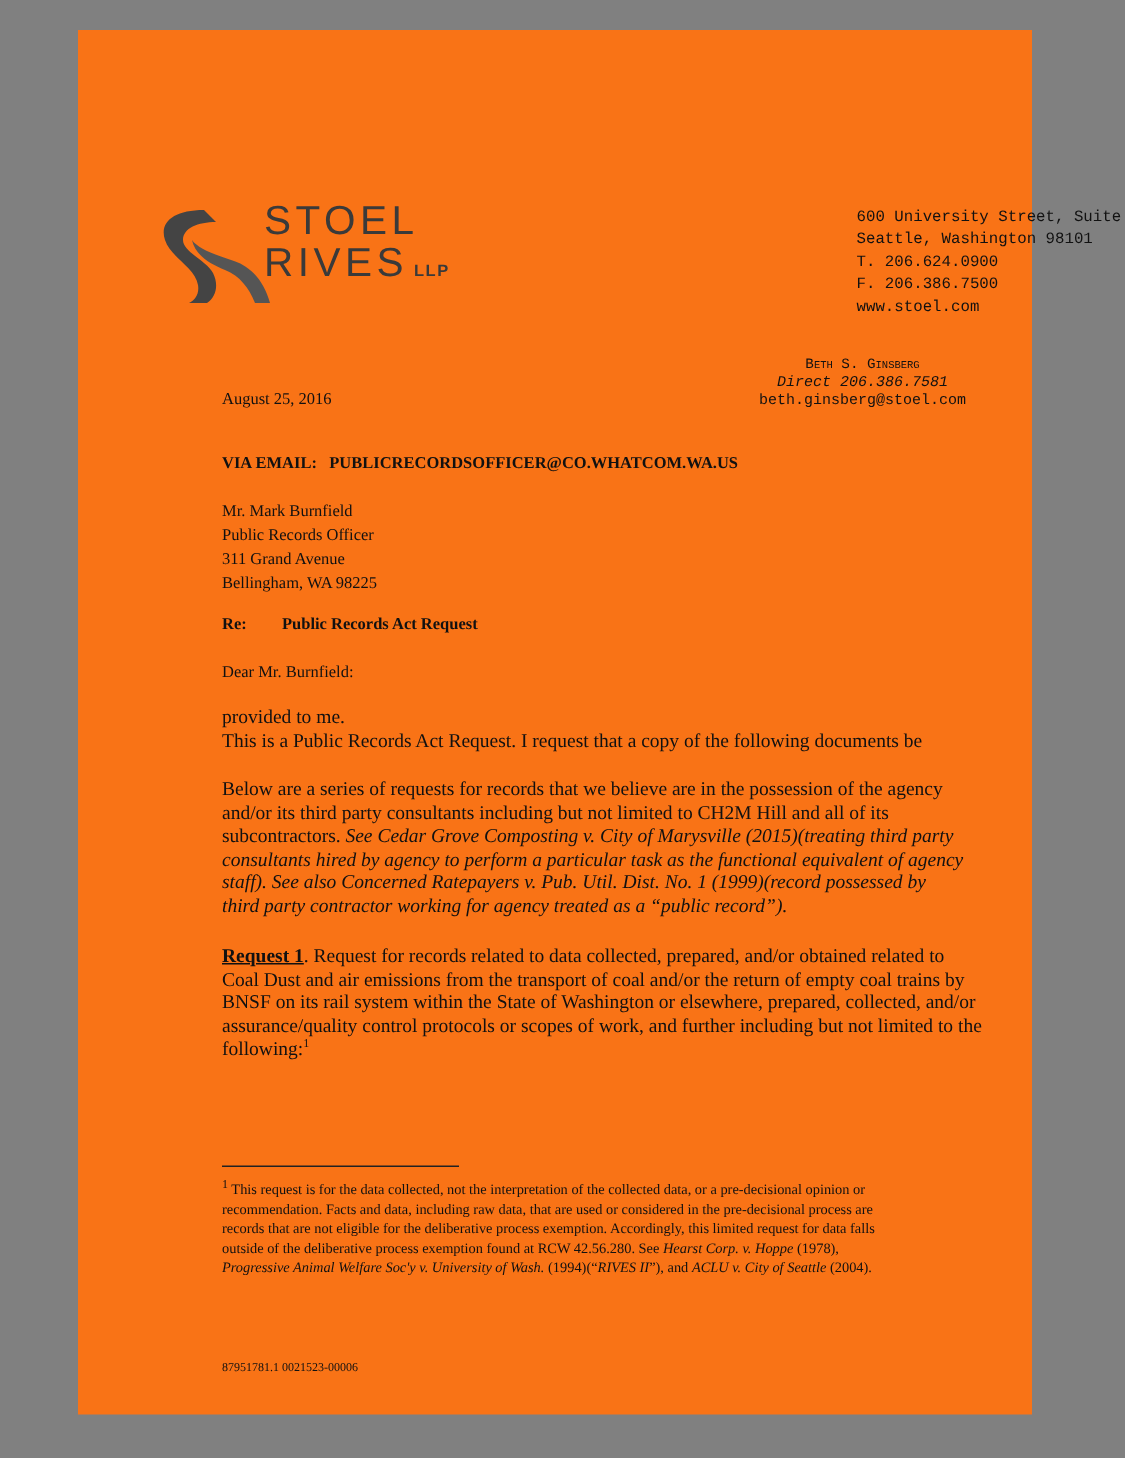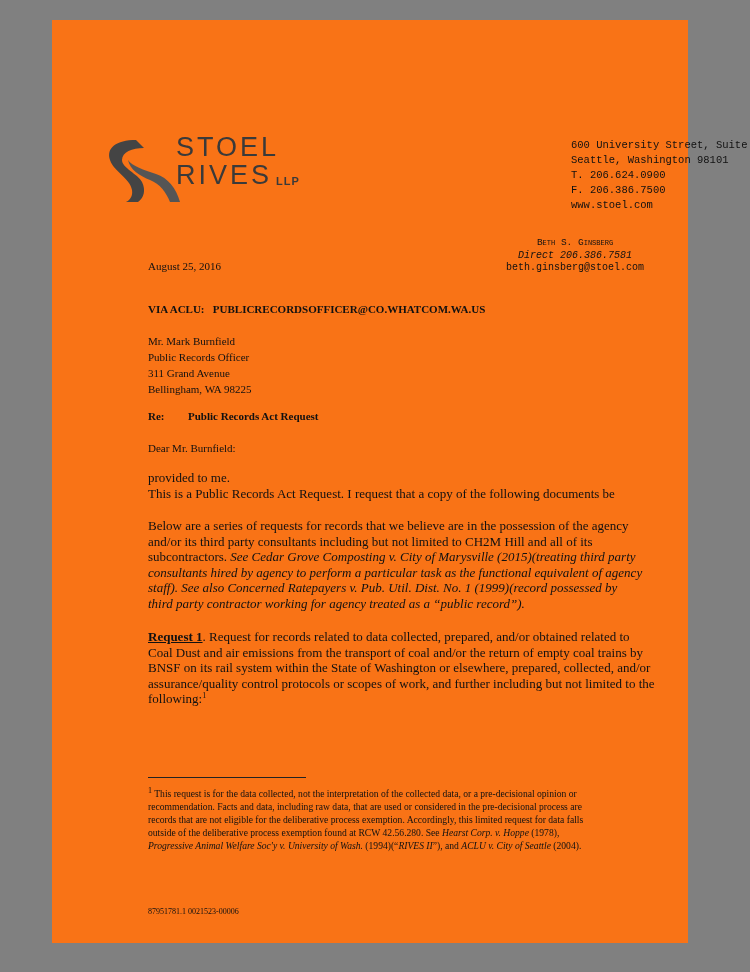--- a/index.html
+++ b/index.html
@@ -51,21 +51,21 @@
 
   <div class="abs sender sans">
     <div class="sc">Beth S. Ginsberg</div>
     <div class="it" style="font-size:10px;">Direct 206.386.7581</div>
     <div style="font-size:10px;">beth.ginsberg@stoel.com</div>
   </div>
 
   <div class="abs body-text" style="left:96px;top:238px;">August 25, 2016</div>
 
   <div class="abs body-text bold" style="left:96px;top:281px;">
-    <span>VIA ACLU:</span>&nbsp;&nbsp;
+    <span>VIA EMAIL:</span>&nbsp;&nbsp;
     <span>PUBLICRECORDSOFFICER@CO.WHATCOM.WA.US</span>
   </div>
 
   <div class="abs body-text" style="left:96px;top:313px;line-height:16px;">
     <div>Mr. Mark Burnfield</div>
     <div>Public Records Officer</div>
     <div>311 Grand Avenue</div>
     <div>Bellingham, WA  98225</div>
   </div>
 

